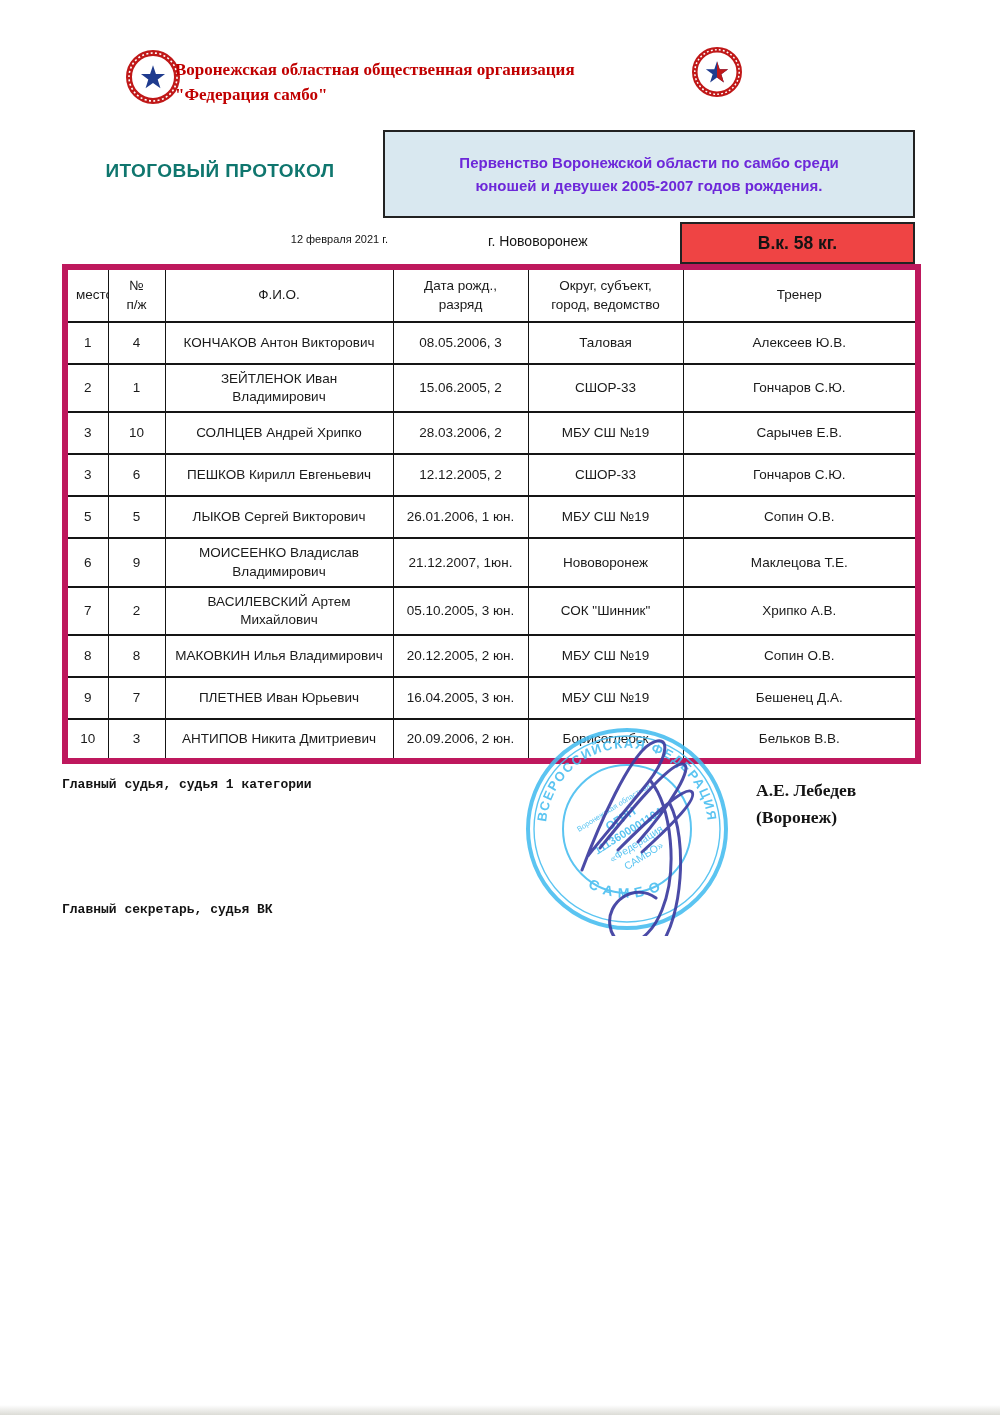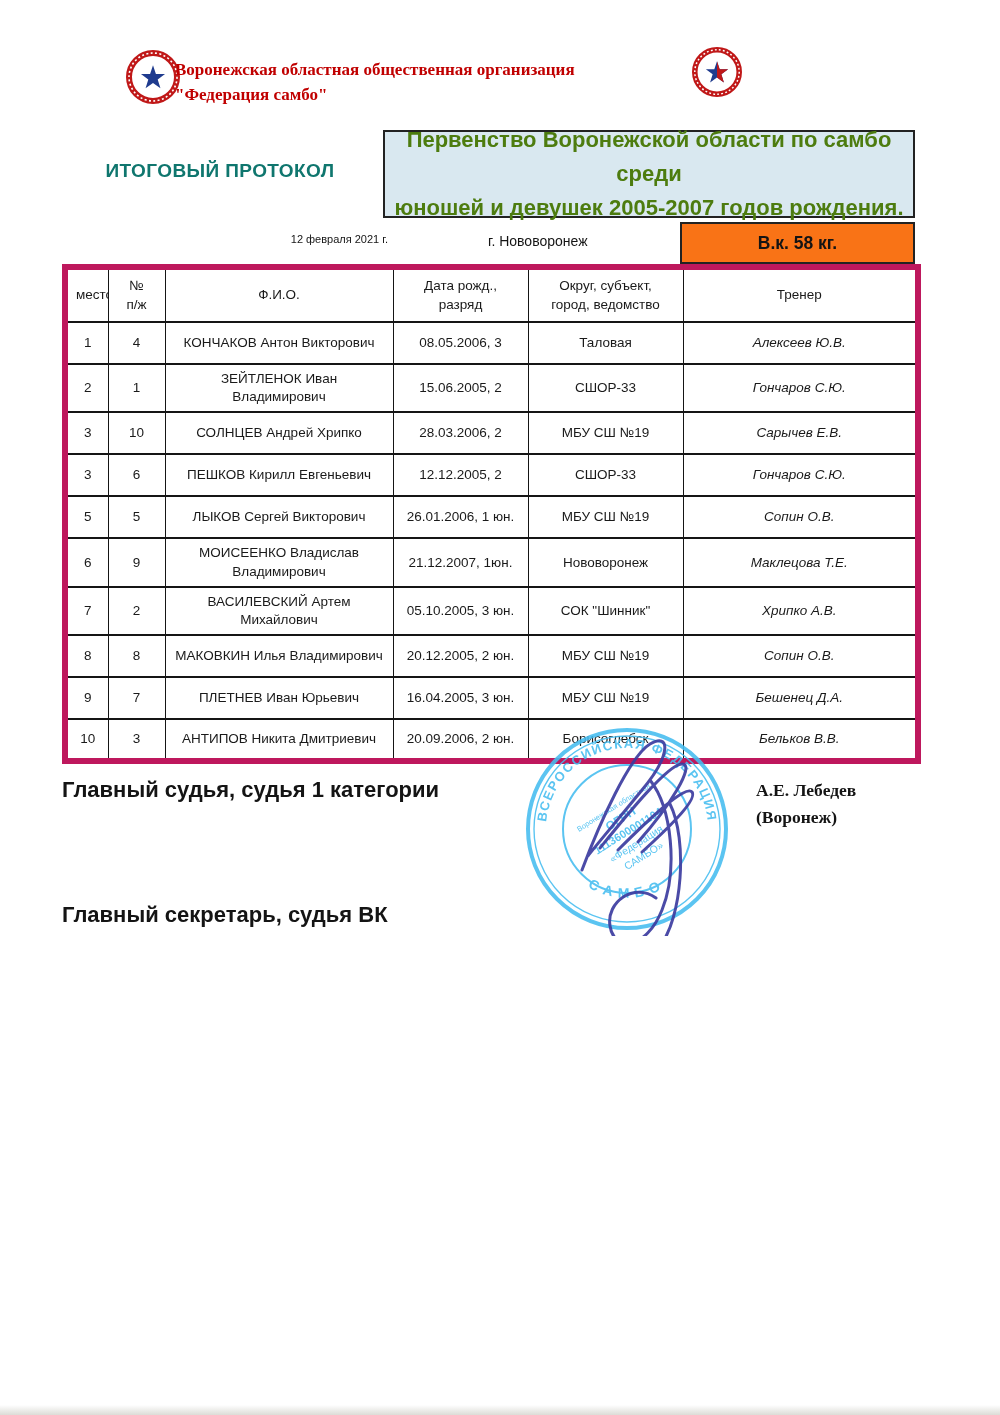--- a/index.html
+++ b/index.html
@@ -28,30 +28,30 @@
   
   .protocol-label {
     position: absolute; left: 80px; top: 160px; width: 280px;
     text-align: center; font-weight: bold; font-size: 19px; letter-spacing: .4px;
     color: #0f766e;
   }
   .event-box {
     position: absolute; left: 383px; top: 130px; width: 532px; height: 88px;
     background: #d9e8f0; border: 2px solid #222;
     display: flex; flex-direction: column; justify-content: center;
-    text-align: center; font-weight: bold; font-size: 22px; line-height: 1.55;
-    color: #4d7c0f;
+    text-align: center; font-weight: bold; font-size: 15px; line-height: 1.55;
+    color: #6d28d9;
   }
 
   
   .info-date { position: absolute; left: 168px; top: 233px; width: 220px; text-align: right; font-size: 11px; }
   .info-city { position: absolute; left: 488px; top: 233px; width: 200px; font-size: 14px; }
   .weight-box {
     position: absolute; left: 680px; top: 222px; width: 235px; height: 42px;
-    background: #f97316; border: 2px solid #222;
+    background: #ef4444; border: 2px solid #222;
     display: flex; align-items: center; justify-content: center;
     font-weight: bold; font-size: 17.5px;
   }
 
   
   table.results {
     position: absolute; left: 62px; top: 264px; width: 853px;
     border-collapse: collapse; table-layout: fixed;
     border: 6px solid #be185d;
   }
@@ -62,26 +62,26 @@
     padding: 5px 8px; text-align: center; vertical-align: middle;
     line-height: 1.35; overflow: hidden;
   }
   .results thead th { height: 55px; }
   .results tbody td { height: 42px; }
   .hdr-num { color: #e00000; font-weight: bold; }
   .c-place { font-size: 16px; }
   .bold-place { font-weight: bold; font-size: 18px; }
   .c-num { color: #e00000; font-weight: bold; }
   .c-name, .c-birth, .c-region { text-align: left; padding-left: 11px; }
-  .c-coach { text-align: center; font-style: italic; }
+  .c-coach { text-align: center; }
 
   
   .sig-role {
     position: absolute; left: 62px;
-    font-family: Liberation Sans, sans-serif; font-weight: bold; font-size: 22px;
+    font-family: Liberation Mono, monospace; font-weight: bold; font-size: 13px;
   }
   .sig-name {
     position: absolute; left: 756px; width: 190px;
     font-family: "Liberation Serif", serif; font-weight: bold; font-size: 17.5px;
     line-height: 1.55;
   }
   .sig-1 { top: 777px; }
   .sig-2 { top: 889px; margin-top: 13px; }
 
   .stamp-wrap { position: absolute; left: 520px; top: 722px; width: 214px; height: 214px; }

